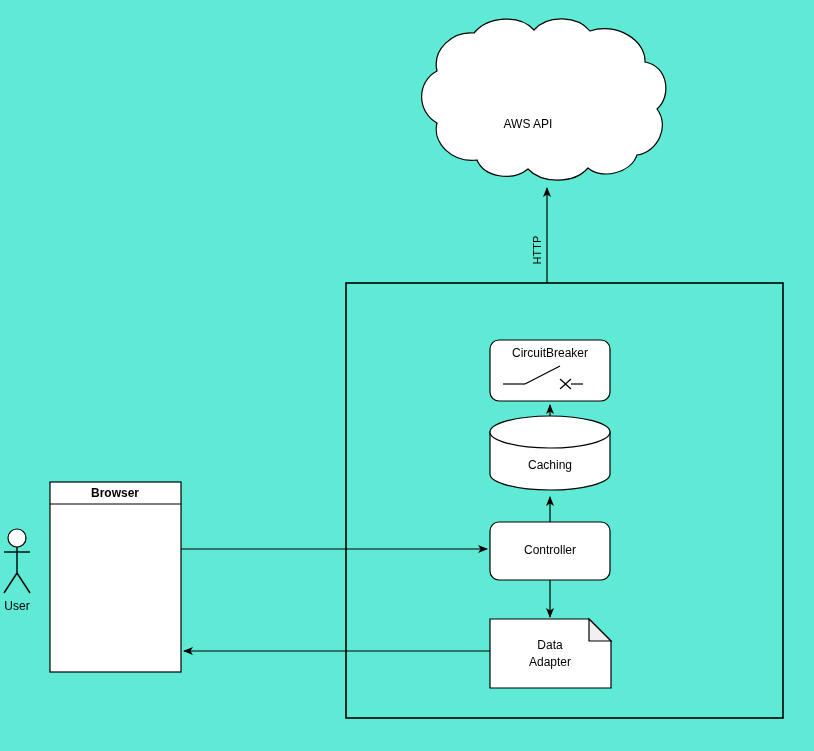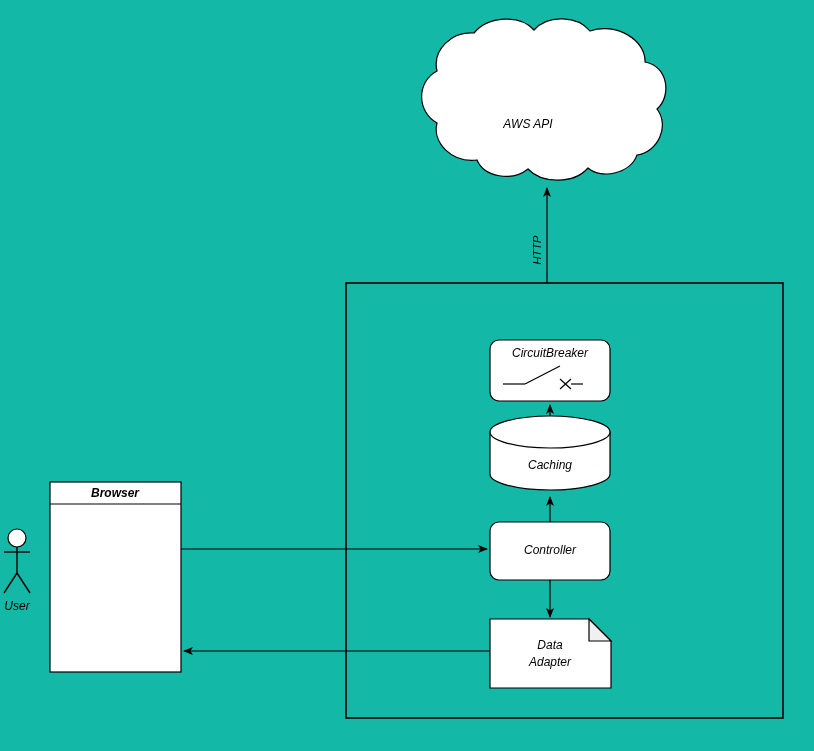--- a/index.html
+++ b/index.html
@@ -7,23 +7,22 @@
     padding: 0;
     background: #ffffff;
   }
   body {
     font-family: "Liberation Sans", sans-serif;
   }
   #canvas {
     position: relative;
     width: 814px;
     height: 751px;
-    background: #14b8a6;
+    background: #5eead4;
     overflow: hidden;
-    font-style: italic;
   }
   #diagram-svg {
     position: absolute;
     left: 0;
     top: 0;
     width: 814px;
     height: 751px;
   }
   .shape-stroke {
     fill: #ffffff;

